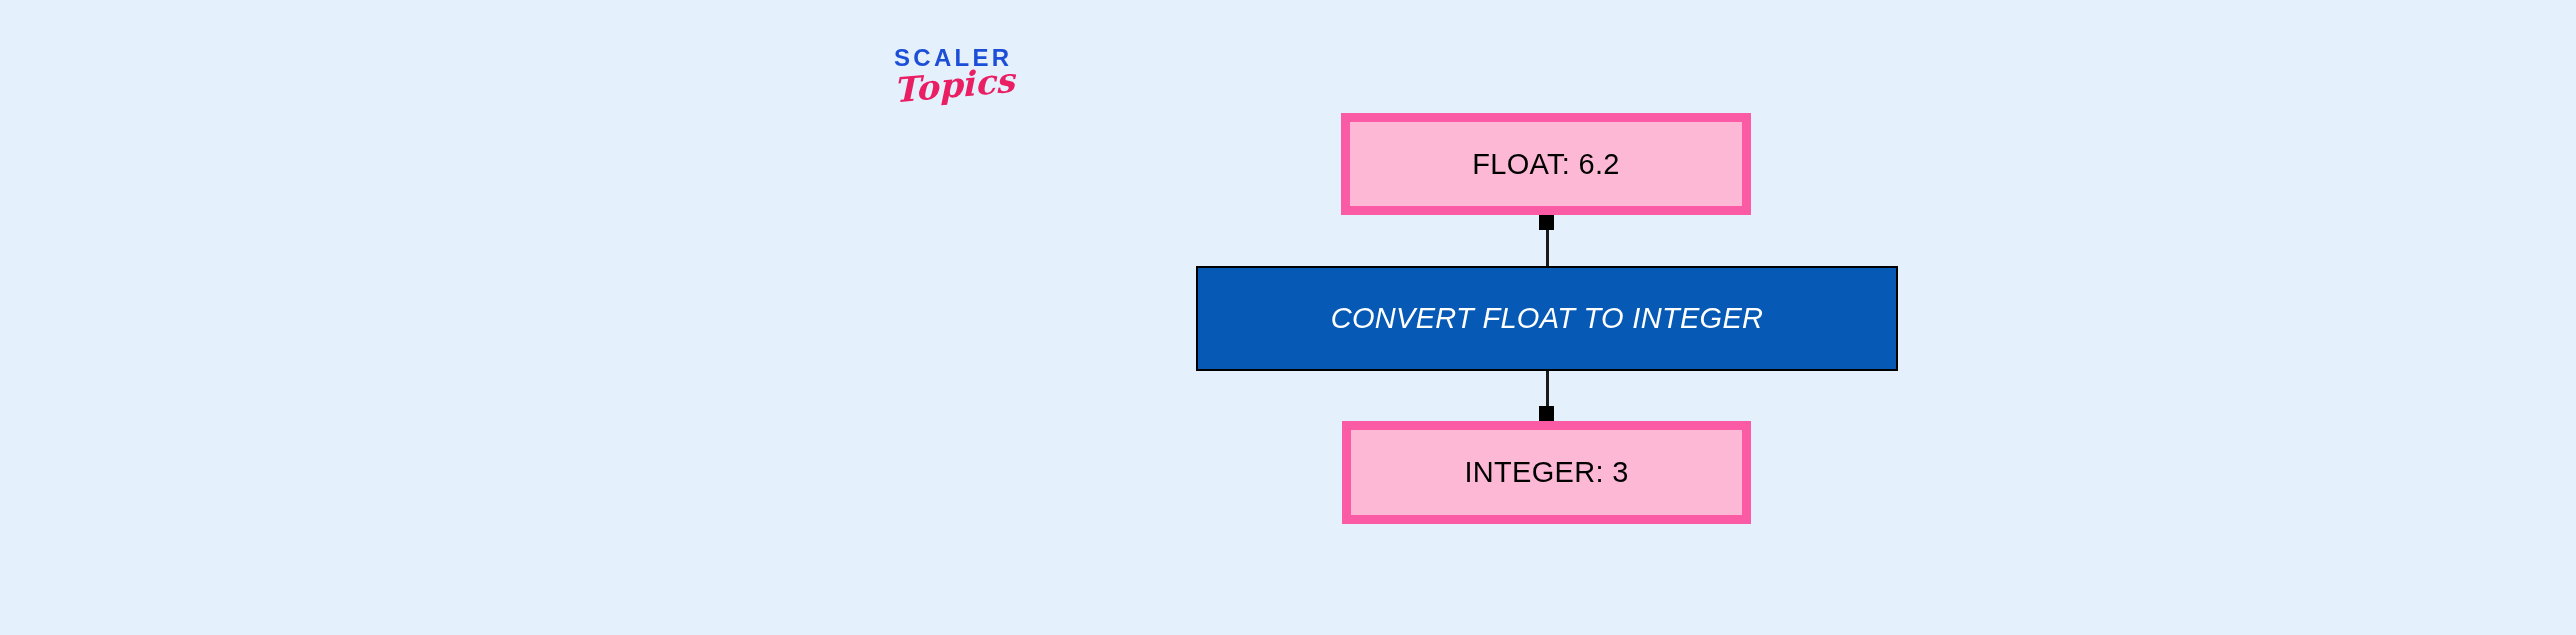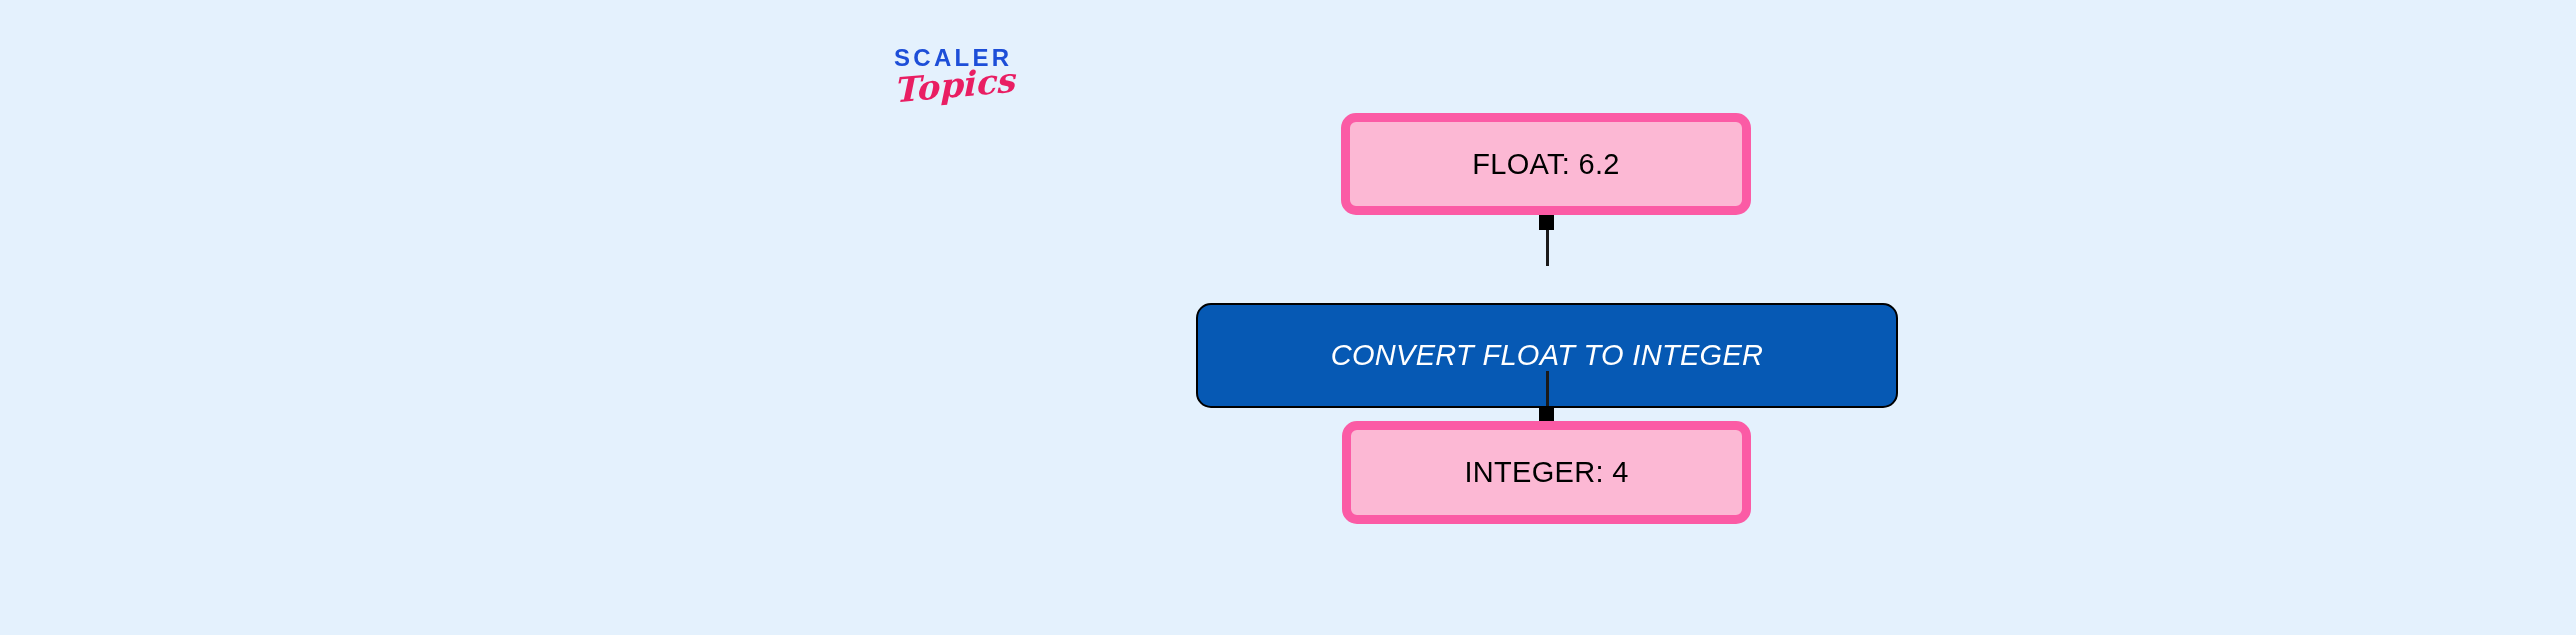--- a/index.html
+++ b/index.html
@@ -58,40 +58,38 @@
   }
 
   
   .node {
     position: absolute;
     box-sizing: border-box;
     display: flex;
     align-items: center;
     justify-content: center;
     text-align: center;
-    border-radius: 15px;
   }
 
   .node-pink {
     background: #fcb8d4;
     border: 9.8px solid #fb5ba5;
   }
   .node-pink .node-label {
     font-family: "Liberation Sans", sans-serif;
     font-weight: 400;
     font-size: 29px;
     color: #000000;
     letter-spacing: 0.3px;
     white-space: nowrap;
   }
 
   .node-blue {
     background: #0659b4;
     border: 2.6px solid #000000;
-    margin-top: 37px;
   }
   .node-blue .node-label {
     font-family: "Liberation Sans", sans-serif;
     font-style: italic;
     font-weight: 400;
     font-size: 29px;
     color: #ffffff;
     letter-spacing: 0.3px;
     white-space: nowrap;
   }
@@ -136,17 +134,17 @@
   <div id="endpoint-top" class="endpoint"></div>
 
   <div id="node-convert" class="node node-blue">
     <span class="node-label">CONVERT FLOAT TO INTEGER</span>
   </div>
 
   <div id="connector-bottom" class="connector"></div>
   <div id="endpoint-bottom" class="endpoint"></div>
 
   <div id="node-integer" class="node node-pink">
-    <span class="node-label">INTEGER: 4</span>
+    <span class="node-label">INTEGER: 3</span>
   </div>
 
 </div>
 
 
 </body></html>

